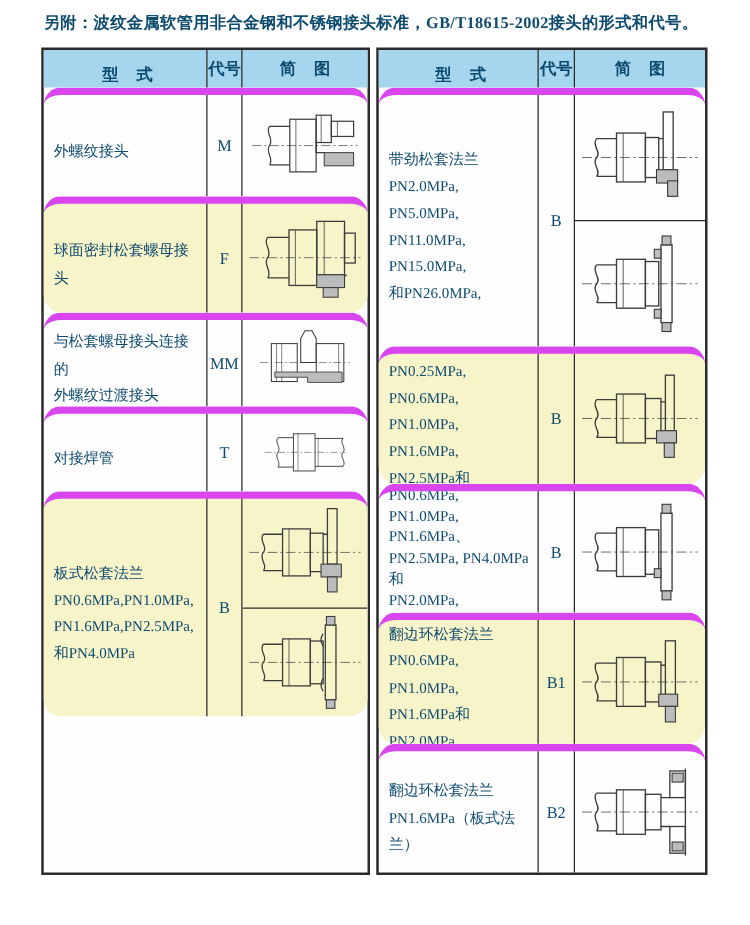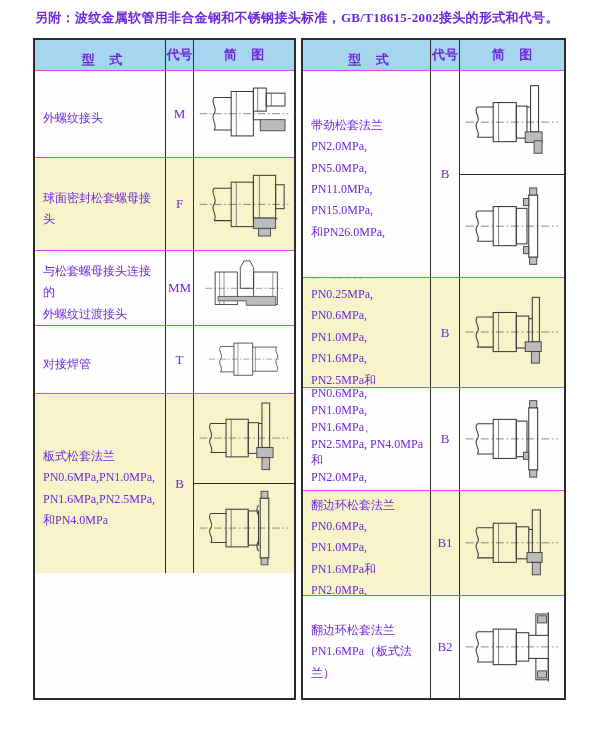--- a/index.html
+++ b/index.html
@@ -1,25 +1,25 @@
 <!DOCTYPE html>
 <html><head>
 <meta charset="utf-8">
 <style>
   html,body{margin:0;padding:0;background:#ffffff;}
   #page{position:relative;width:600px;height:740px;background:#ffffff;overflow:hidden;
-        font-family:"Liberation Serif","DejaVu Serif",serif;color:#6d28d9;}
+        font-family:"Liberation Serif","DejaVu Serif",serif;color:#0c4a6e;}
   #title{position:absolute;left:35px;top:9px;width:540px;font-size:13px;font-weight:bold;
          letter-spacing:0.3px;white-space:nowrap;}
   .jtable{position:absolute;top:38px;border:2px solid #2b2b2b;background:#fefefe;
           display:flex;flex-direction:column;box-sizing:border-box;}
   #table-left{left:33px;width:263px;height:662px;}
   #table-right{left:301px;width:265px;height:662px;}
   .row{display:flex;box-sizing:border-box;flex:0 0 auto;}
-  .row + .row{border-top:1px solid #d946ef;}
+  .row + .row{border-top:6px solid #d946ef;border-radius:14px;}
   .hdr{background:#a5d6ee;height:30px;font-weight:bold;}
   .hdr .cell{align-items:center;justify-content:center;white-space:pre;font-size:13px;
              font-family:"Liberation Sans","DejaVu Sans",sans-serif;}
   .cell{box-sizing:border-box;display:flex;overflow:hidden;}
   .cell + .cell{border-left:1px solid #2b2b2b;}
   .type{align-items:center;padding:14px 4px 4px 8px;font-size:12px;line-height:1.78;
         white-space:pre-line;}
   .type.tight{line-height:1.40;}
   #table-left  .type{width:130px;}
   #table-left  .code{width:28px;}

